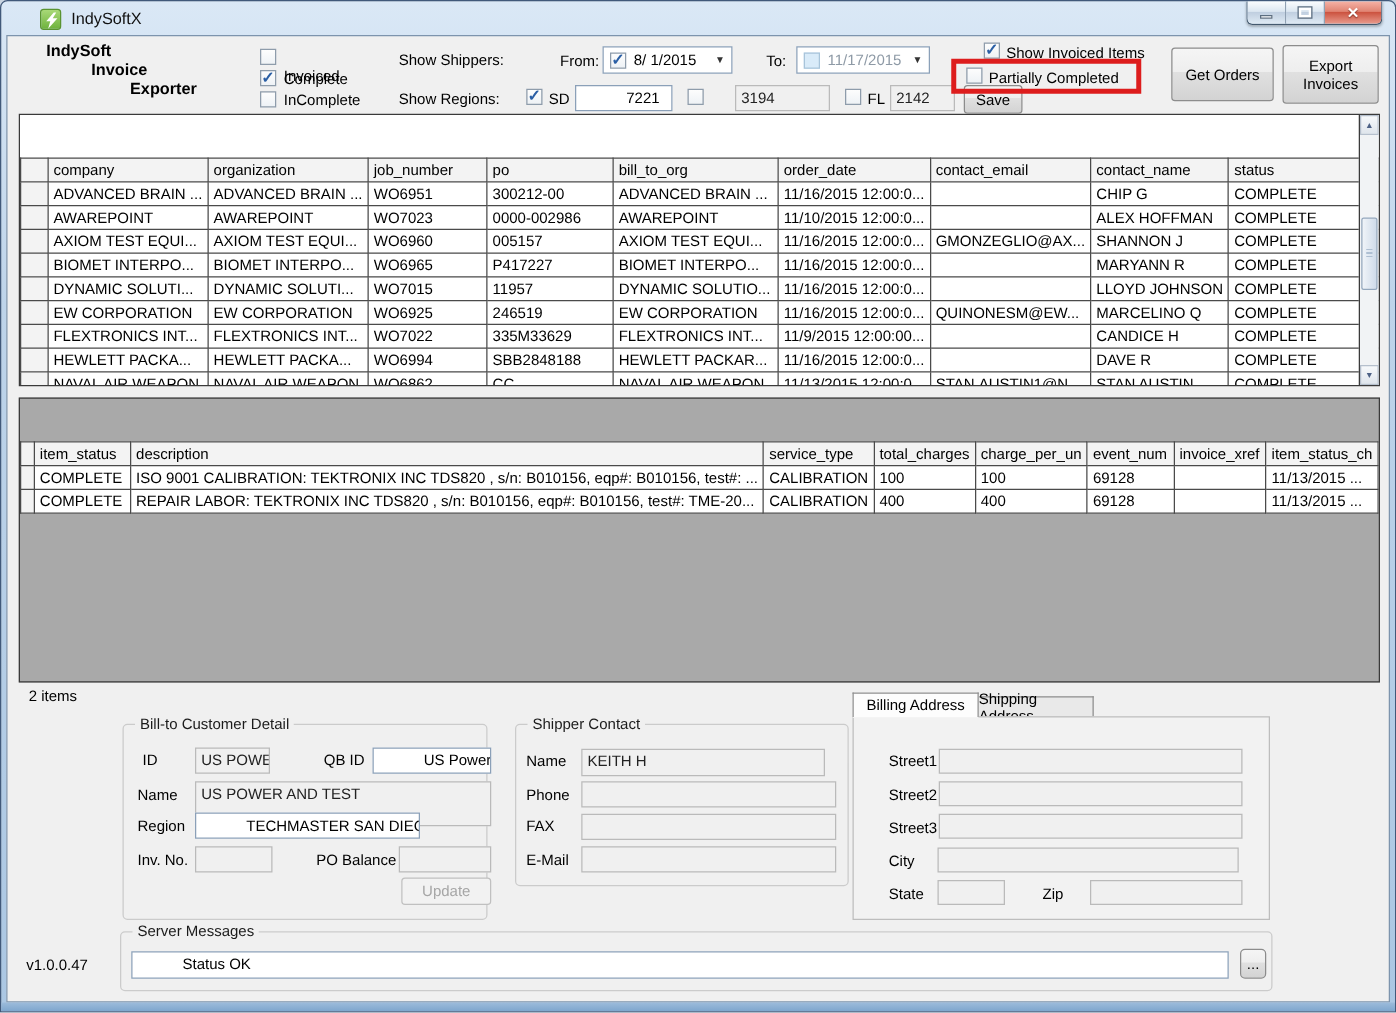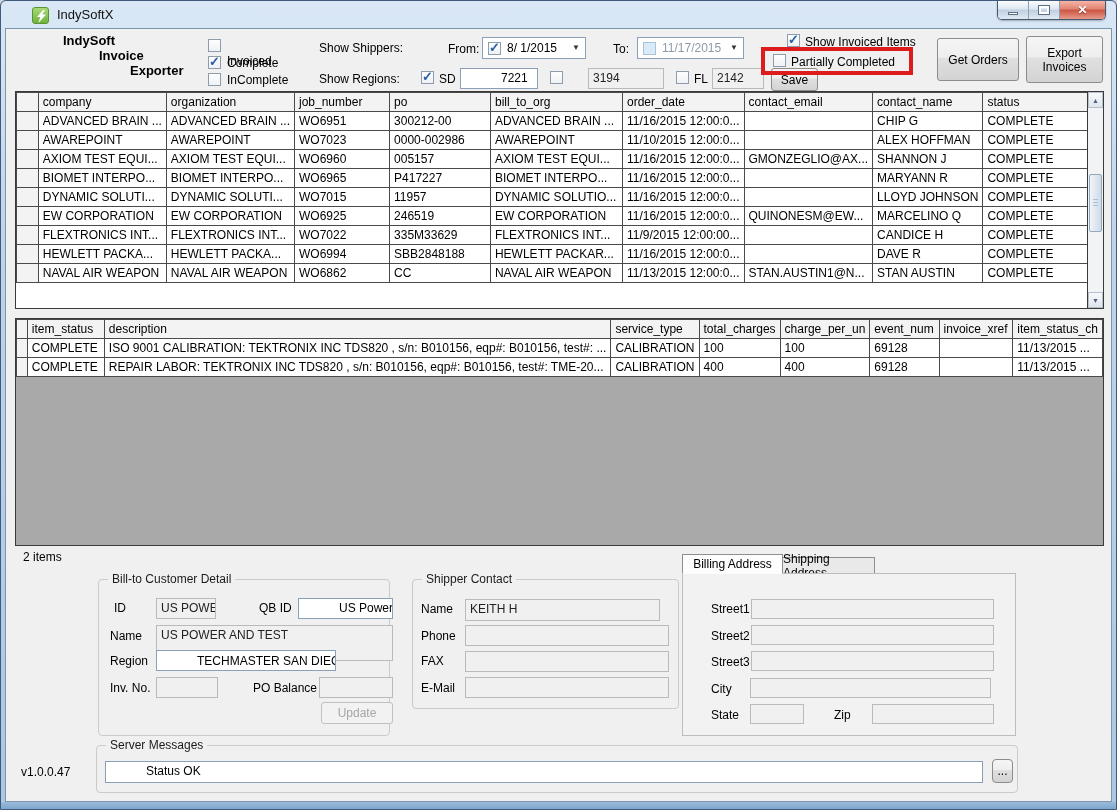--- a/index.html
+++ b/index.html
@@ -2,21 +2,21 @@
 <html><head>
 <meta charset="utf-8">
 <style>
   html,body{margin:0;padding:0;background:#c9d4e0;font-family:"Liberation Sans",sans-serif;}
   *{box-sizing:border-box;}
   .window{position:relative;width:1117px;height:810px;overflow:hidden;
     background:linear-gradient(#dae8f6,#bed4ea 30%,#abc7e3);
     border:1px solid #41597a;border-radius:6px 6px 0 0;}
   .client{position:absolute;left:4px;top:27px;right:4px;bottom:7px;background:#f0f0f0;border:1px solid #7d94ad;}
   .bottomedge{position:absolute;left:0;right:0;bottom:0;height:7px;background:linear-gradient(#9cbbdb,#7ea6cd);}
-  .abs{position:absolute;margin-left:26px;}
+  .abs{position:absolute;}
   .lbl{position:absolute;font-size:12px;color:#000;white-space:nowrap;}
   .b{font-weight:bold;}
 
   
   .titlebar{position:absolute;left:0;top:0;right:0;height:27px;}
   .app-icon{position:absolute;left:31px;top:6px;width:17px;height:17px;border-radius:3px;
     background:linear-gradient(#a8d977,#6fb33e);border:1px solid #5a9431;}
   .app-icon svg{position:absolute;left:1px;top:1px;}
   .title{position:absolute;left:56px;top:6px;font-size:13px;color:#111;}
   .winbtns{position:absolute;top:0;right:10px;height:19px;display:flex;border:1px solid #44596e;border-top:none;
@@ -52,21 +52,21 @@
     font-size:12px;color:#000;border:1px solid #8c8c8c;border-radius:3px;
     background:linear-gradient(#f5f5f5,#eeeeee 45%,#e0e0e0 46%,#d3d3d3);cursor:default;}
   .btn.disabled{color:#a6a6a6;background:#f2f2f2;border-color:#c0c0c0;}
   .btn.small{border-radius:3px;}
 
   .redbox{position:absolute;border:4px solid #dd1d1d;background:transparent;}
 
   
   .gridwrap{position:absolute;background:#fff;border:1px solid #3a3a3a;overflow:hidden;}
   .gridwrap.g2{background:#a9a9a9;}
-  table.grid{border-collapse:collapse;table-layout:fixed;background:#fff;font-size:12px;}
+  table.grid{border-collapse:collapse;table-layout:fixed;background:#fff;font-size:12px;margin-top:34px;}
   .grid th,.grid td{border:1px solid #4a4a4a;padding:2px 4px;white-space:nowrap;overflow:hidden;
     height:17px;font-weight:normal;text-align:left;color:#000;}
   .grid th{background:#f3f3f3;}
   .grid .rowhdr{background:#f3f3f3;}
   .vscroll{position:absolute;top:0;right:0;bottom:0;width:16px;background:#f1f3f5;border-left:1px solid #3a3a3a;}
   .sbtn{position:absolute;left:0;right:0;height:16px;display:flex;align-items:center;justify-content:center;
     font-size:7px;color:#4d6185;background:linear-gradient(#f7f9fb,#dfe5ec);border:1px solid #b6c0cd;}
   .sbtn.up{top:0;} .sbtn.down{bottom:0;}
   .sthumb{position:absolute;left:1px;right:1px;top:82px;height:58px;border:1px solid #93a7bd;border-radius:2px;
     background:linear-gradient(to right,#f0f4f9,#cfdbe9);}

